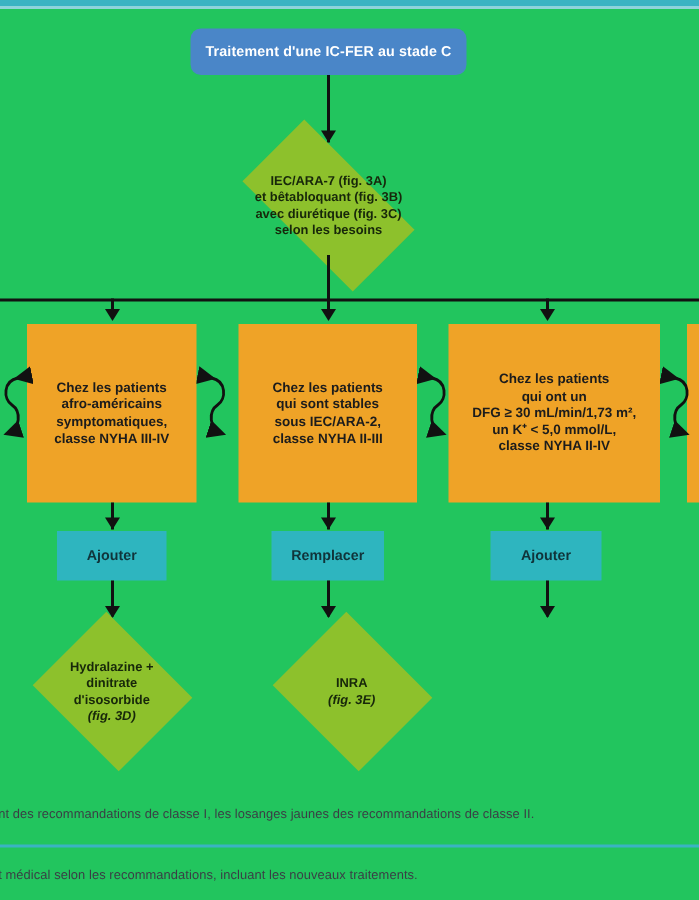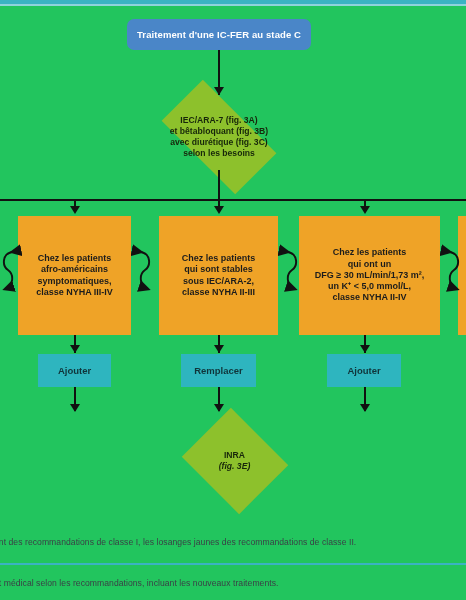--- a/index.html
+++ b/index.html
@@ -239,20 +239,31 @@
 
   <div class="vline" style="left:74px; top:387px; height:24px;"></div>
   <div class="arrowhead" style="left:70px; top:404px;"></div>
 
   <div class="vline" style="left:218px; top:387px; height:24px;"></div>
   <div class="arrowhead" style="left:214px; top:404px;"></div>
 
   <div class="vline" style="left:364px; top:387px; height:24px;"></div>
   <div class="arrowhead" style="left:360px; top:404px;"></div>
 
+  <div class="diamond-wrap" style="left:17px; top:412px; width:115px; height:98px;">
+    <div class="diamond-shape" style="width:78px; height:78px; margin-left:-39px; margin-top:-39px; transform: rotate(45deg) scale(1.04,0.89);"></div>
+    <div class="diamond-label">
+      <div>
+        <span>Hydralazine +</span><br>
+        <span>dinitrate</span><br>
+        <span>d'isosorbide</span><br>
+        <i>(fig. 3D)</i>
+      </div>
+    </div>
+  </div>
 
   <div class="diamond-wrap" style="left:177px; top:412px; width:115px; height:98px;">
     <div class="diamond-shape" style="width:78px; height:78px; margin-left:-39px; margin-top:-39px; transform: rotate(45deg) scale(1.04,0.89);"></div>
     <div class="diamond-label">
       <div>
         <span>INRA</span><br>
         <i>(fig. 3E)</i>
       </div>
     </div>
   </div>

